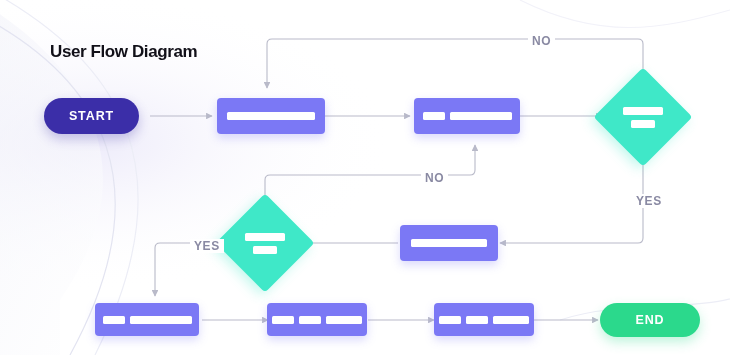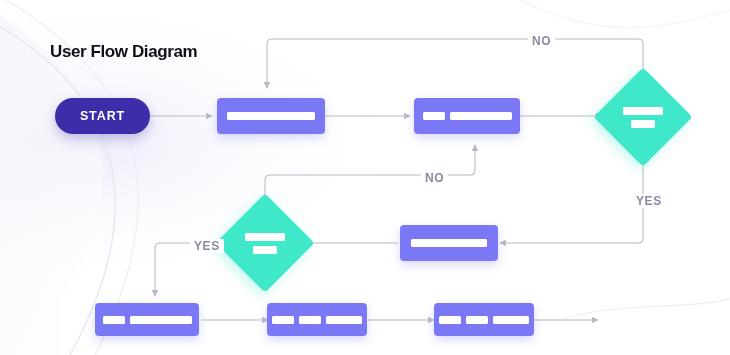--- a/index.html
+++ b/index.html
@@ -133,21 +133,21 @@
       <path d="M 202 320 L 268 320"></path>
 
       <path d="M 368 320 L 434 320"></path>
 
       <path d="M 534 320 L 598 320"></path>
     </g>
   </svg>
 
   <div class="title">User Flow Diagram</div>
 
-  <div class="node pill pill-start" style="left:55px;top:98px;width:95px;height:36px;">
+  <div class="node pill pill-start" style="left:44px;top:98px;width:95px;height:36px;">
     <span>START</span>
   </div>
 
   <div class="node proc" style="left:217px;top:98px;width:108px;height:36px;">
     <span class="bar" style="width:88px;"></span>
   </div>
 
   <div class="node proc" style="left:414px;top:98px;width:106px;height:36px;">
     <span class="bar" style="width:22px;"></span>
     <span class="bar" style="width:62px;"></span>
@@ -183,19 +183,22 @@
     <span class="bar" style="width:22px;"></span>
     <span class="bar" style="width:36px;"></span>
   </div>
 
   <div class="node proc" style="left:434px;top:303px;width:100px;height:33px;">
     <span class="bar" style="width:22px;"></span>
     <span class="bar" style="width:22px;"></span>
     <span class="bar" style="width:36px;"></span>
   </div>
 
+  <div class="node pill pill-end" style="left:600px;top:303px;width:100px;height:34px;">
+    <span>END</span>
+  </div>
 
   <div class="elabel" style="left:528px;top:34px;">NO</div>
   <div class="elabel" style="left:632px;top:194px;">YES</div>
   <div class="elabel" style="left:421px;top:171px;">NO</div>
   <div class="elabel" style="left:190px;top:239px;">YES</div>
 
 </div>
 
 </body></html>

